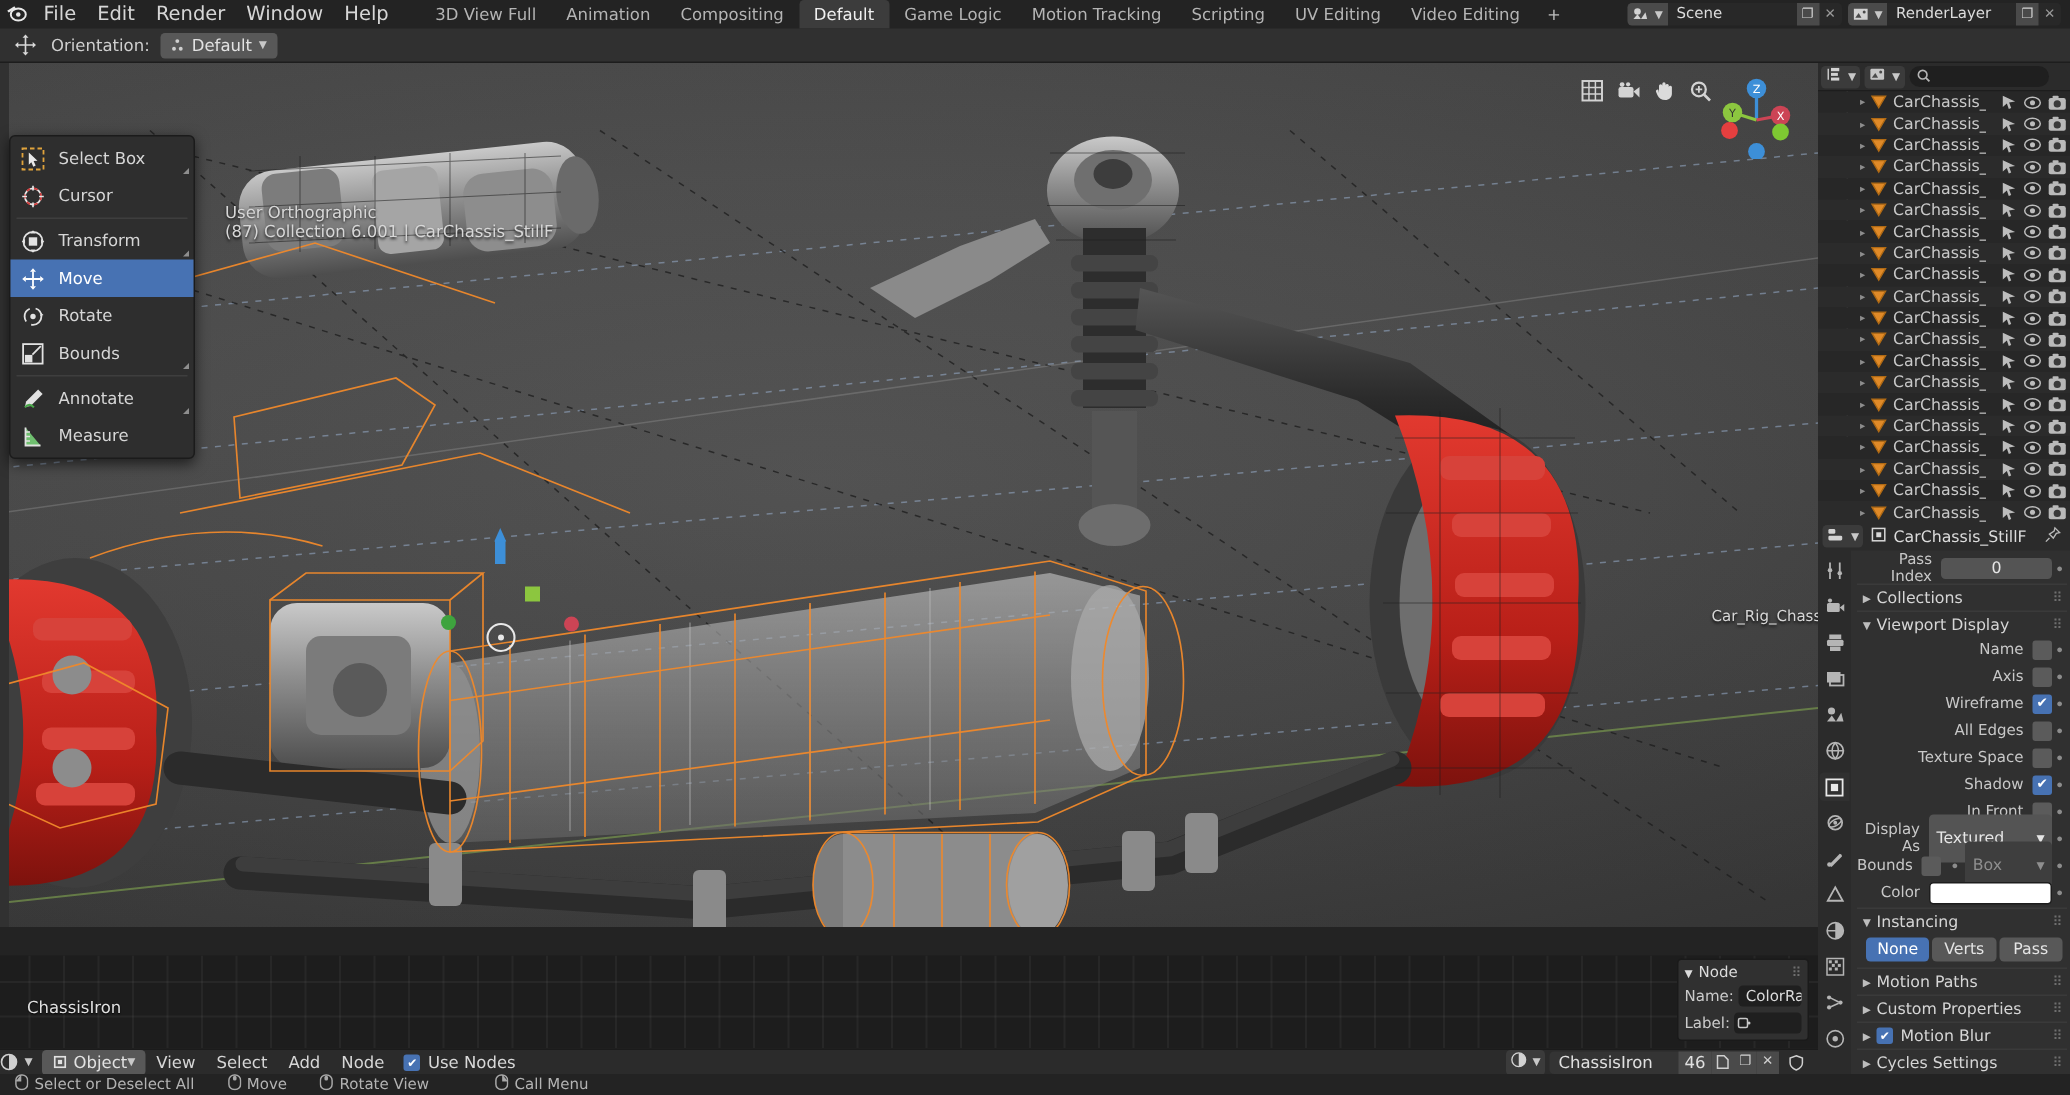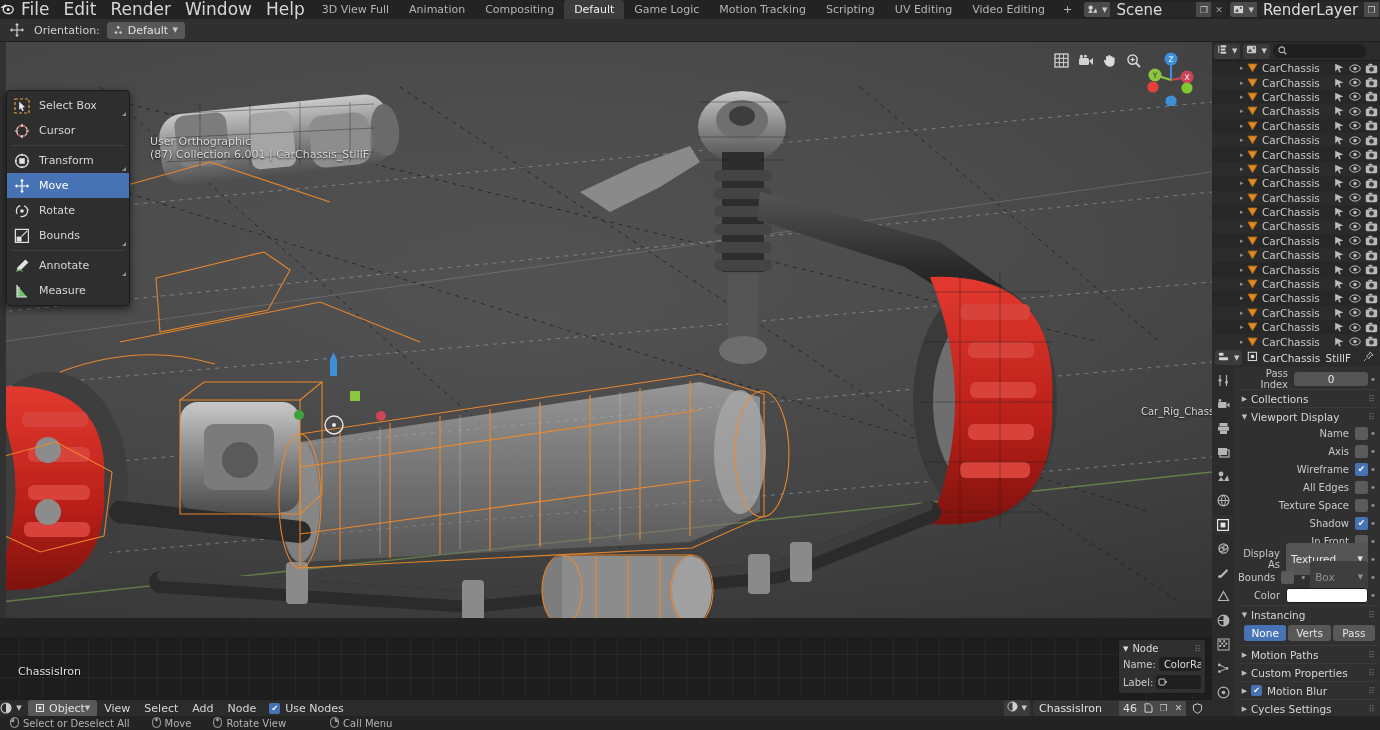--- a/index.html
+++ b/index.html
@@ -11,30 +11,30 @@
         display:flex; align-items:center; white-space:nowrap; }
   .btn.dark{ background:#3b3b3b; }
   .menu-txt{ padding:0 7px; color:#d6d6d6; white-space:nowrap; line-height:24px; }
   .chev{ font-size:7px; color:#c8c8c8; margin-left:4px; }
   .ico{ display:inline-flex; align-items:center; justify-content:center; }
 
   
   #topbar{ position:absolute; left:0; top:0; width:1380px; height:19px; background:#232323;
            display:flex; align-items:center; }
   #blender-logo{ width:22px; text-align:center; color:#e8e8e8; font-size:12px; }
-  #topbar .menu-txt{ line-height:19px; font-size:17px; }
+  #topbar .menu-txt{ line-height:19px; font-size:13px; }
   .wstab{ padding:0 10px; line-height:19px; height:19px; color:#b4b4b4; font-size:11px;
           border-radius:3px 3px 0 0; white-space:nowrap; }
   .wstab.active{ background:#3c3c3c; color:#f0f0f0; }
   #ws-plus{ padding:0 8px; color:#bdbdbd; line-height:19px; }
   .topfield{ display:flex; align-items:center; height:15px; background:#282828; border-radius:3px;
              margin-left:4px; }
   .topfield .pre{ background:#4a4a4a; border-radius:3px 0 0 3px; height:15px; display:flex;
              align-items:center; padding:0 3px; }
-  .topfield .val{ padding:0 6px; color:#dcdcdc; font-size:15px; min-width:86px; }
+  .topfield .val{ padding:0 6px; color:#dcdcdc; font-size:10px; min-width:86px; }
   .topfield .tail{ display:flex; }
   .topfield .tb{ width:15px; height:15px; display:flex; align-items:center; justify-content:center;
                  background:#4a4a4a; color:#d0d0d0; font-size:9px; }
   .topfield .tb.x{ background:transparent; color:#9a9a9a; }
 
   
   #toolsettings{ position:absolute; left:0; top:19px; width:1380px; height:23px; background:#303030;
                  display:flex; align-items:center; border-bottom:1px solid #1d1d1d; }
   #toolsettings .lbl{ color:#cfcfcf; margin-right:7px; }
 

